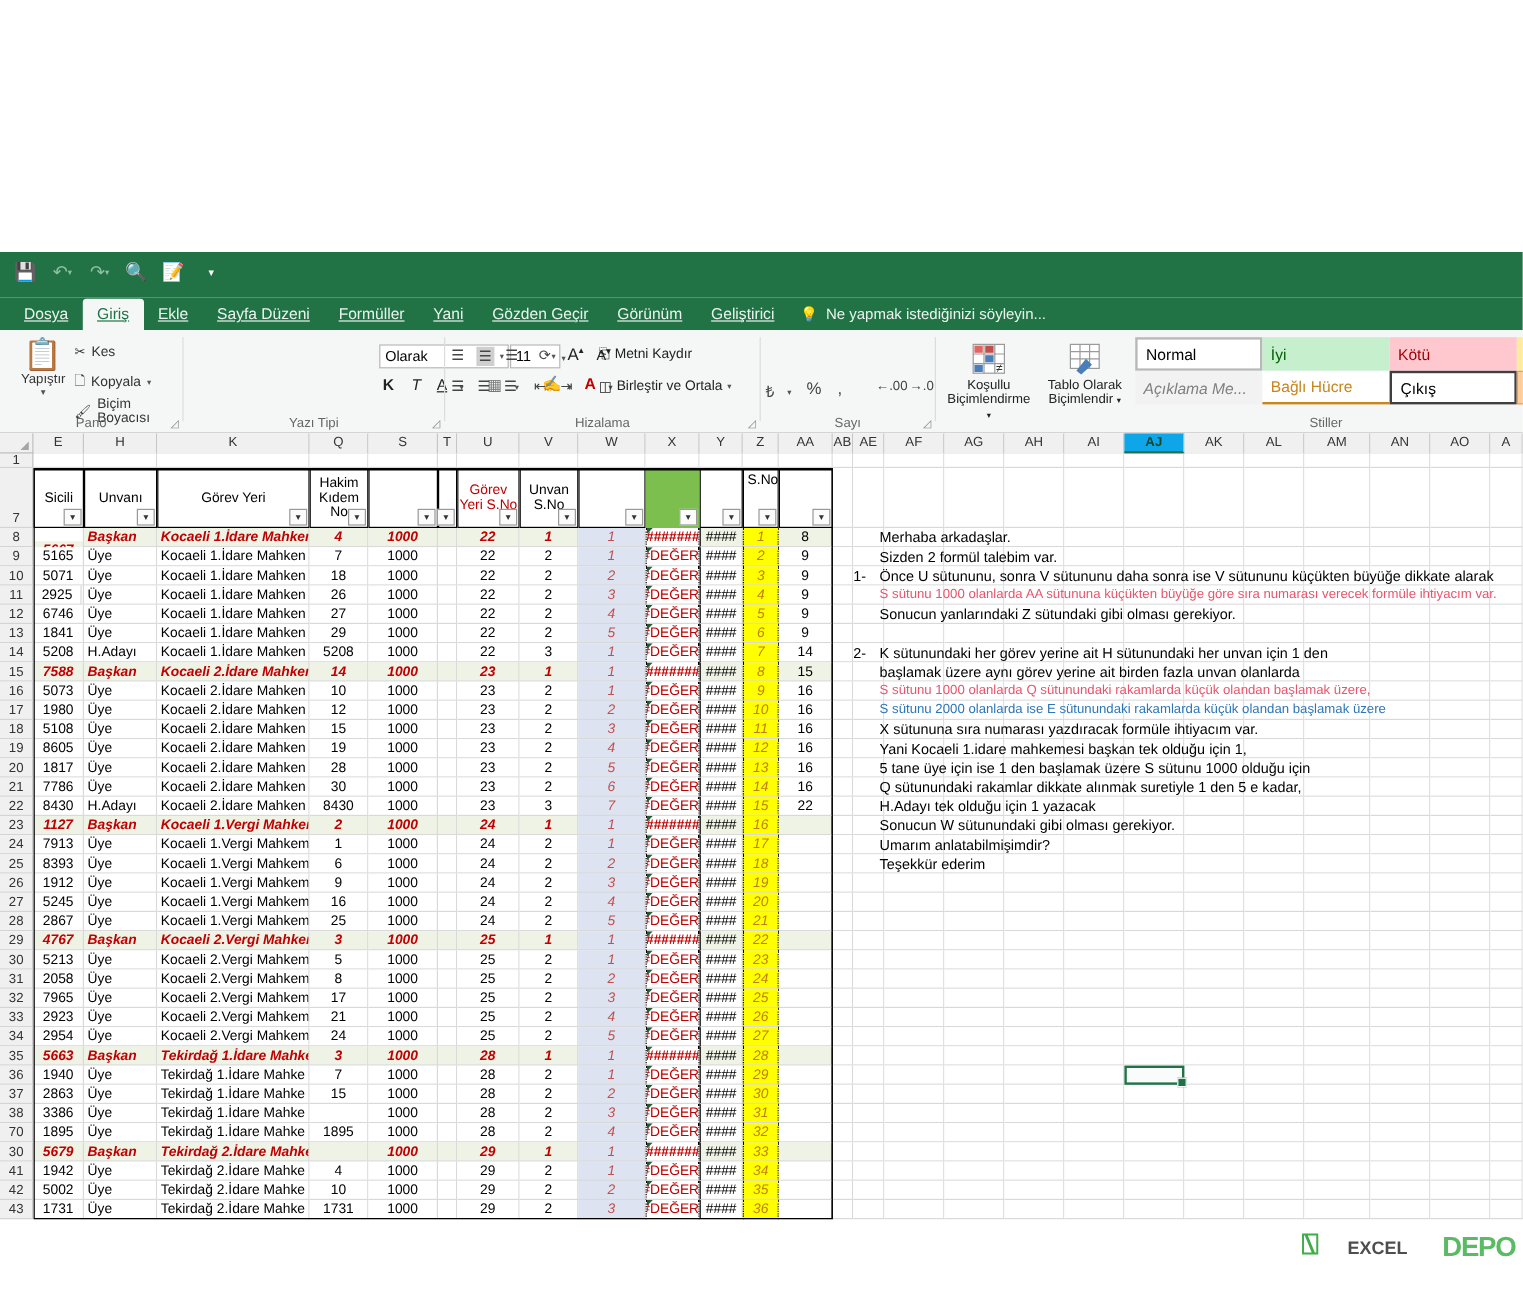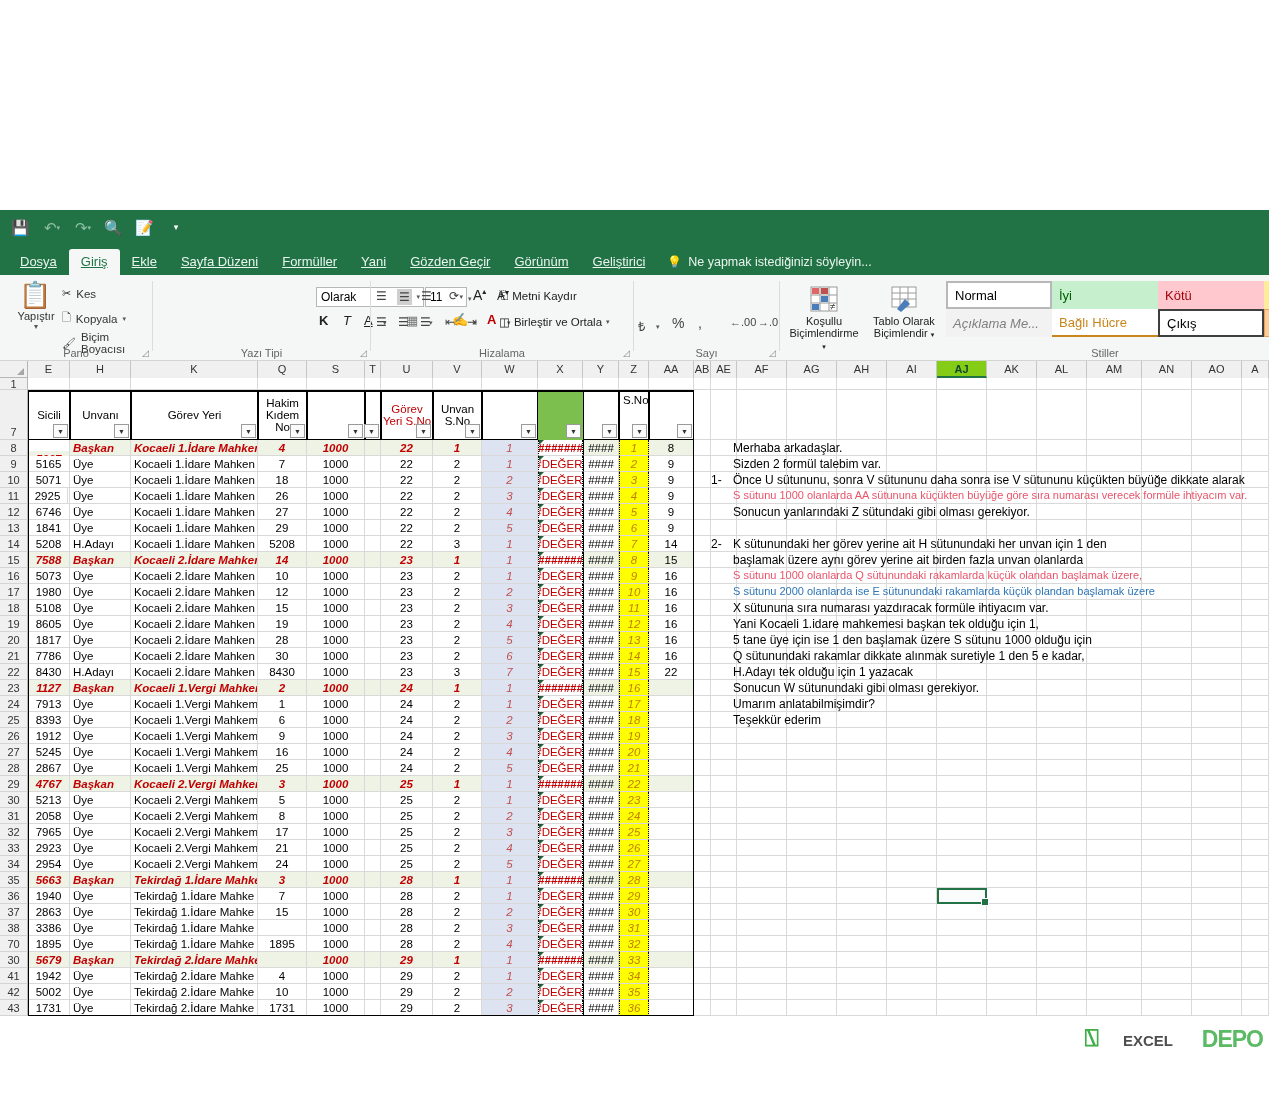--- a/index.html
+++ b/index.html
@@ -78,21 +78,21 @@
   .fxgroup{ display:flex; align-items:center; gap:18px; padding:0 12px; color:#a8a8a8; font-size:13px;
     border-left:1px solid #d6d6d6; border-right:1px solid #d6d6d6; height:24px; }
   .fxgroup .fxi{ color:#555; font-style:italic; font-size:13px; }
   .fcontent{ flex:1; height:26px; background:#fff; border:1px solid #d6d6d6; border-left:none; }
 
   
   .gridwrap{ position:relative; width:1269px; height:694px; background:#fff; overflow:hidden; }
   .colhead{ position:relative; height:17px; background:#f0f0f0; border-bottom:1px solid #b5b5b5; }
   .ch{ position:absolute; top:0; height:17px; text-align:center; font-size:11px; color:#333;
     border-right:1px solid #c6c6c6; line-height:17px; background:#f0f0f0; }
-  .ch.sel{ background:#84cc16; color:#10482e; font-weight:bold; border-bottom:2px solid #217346; }
+  .ch.sel{ background:#0ea5e9; color:#10482e; font-weight:bold; border-bottom:2px solid #217346; }
   .corner{ position:absolute; left:0; top:0; width:28px; height:17px; background:#f0f0f0;
     border-right:1px solid #b5b5b5; border-bottom:1px solid #b5b5b5; }
   .corner:after{ content:""; position:absolute; right:3px; bottom:2px; width:0;height:0;
     border-left:7px solid transparent; border-bottom:7px solid #a6a6a6; }
   .rh{ position:absolute; left:0; width:28px; background:#f0f0f0; border-right:1px solid #b5b5b5;
     border-bottom:1px solid #d4d4d4; text-align:center; font-size:11px; color:#333; }
   .cell{ position:absolute; font-size:11.5px; color:#000; overflow:hidden; white-space:nowrap;
     border-right:1px solid #d9d9d9; border-bottom:1px solid #d9d9d9; background:#fff;
     display:flex; align-items:center; padding:0 3px; }
   .c-ctr{ justify-content:center; }

